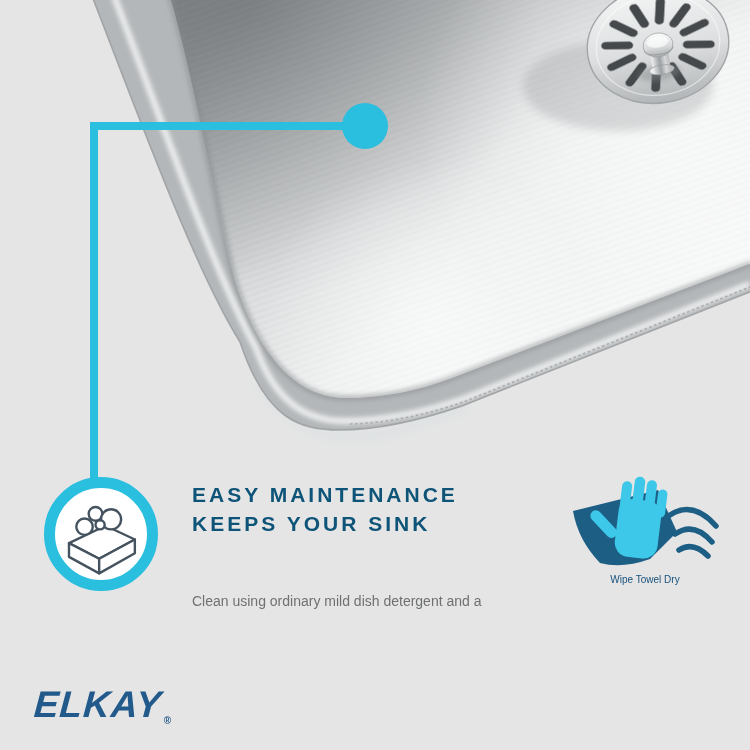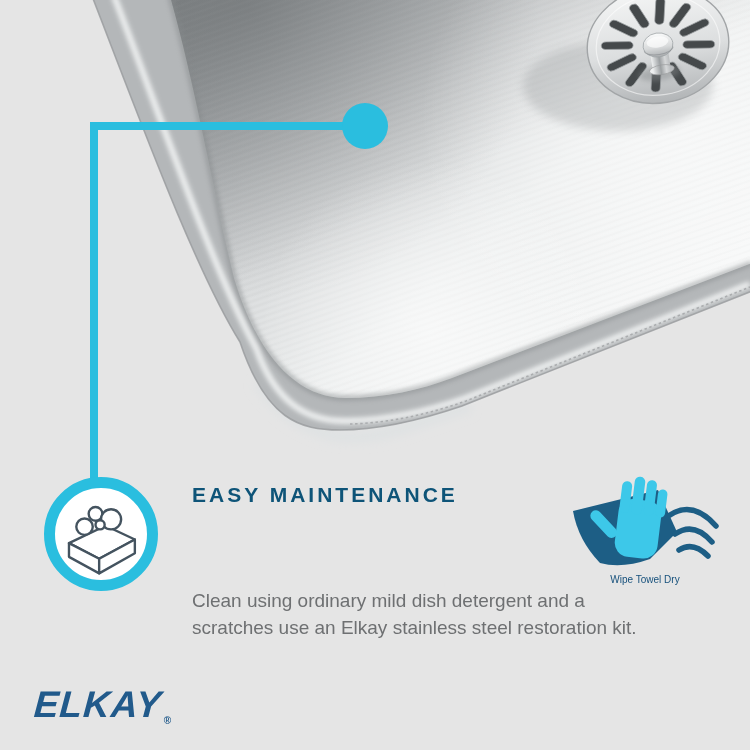--- a/index.html
+++ b/index.html
@@ -12,22 +12,22 @@
   .hline{position:absolute;left:90px;top:122px;width:256px;height:8px;background:#2abedf;}
   .vline{position:absolute;left:90px;top:122px;width:8px;height:356px;background:#2abedf;}
   .dot{position:absolute;left:342px;top:103px;width:46px;height:46px;border-radius:50%;background:#2abedf;}
   .ring{position:absolute;left:44px;top:477px;width:114px;height:114px;box-sizing:border-box;
         border:11px solid #2abedf;border-radius:50%;background:#ffffff;
         display:flex;align-items:center;justify-content:center;}
 
   
   .headline{position:absolute;left:192px;top:480px;color:#0e5478;font-size:21px;font-weight:bold;
             letter-spacing:3px;line-height:29px;white-space:nowrap;}
-  .body-copy{position:absolute;left:192px;top:588px;color:#6e7072;font-size:19px;
-             line-height:26.5px;white-space:nowrap;}
+  .body-copy{position:absolute;left:192px;top:588px;color:#6e7072;font-size:14px;
+             line-height:26.5px;white-space:nowrap;text-align:center;}
 
   
   .feature{position:absolute;left:559px;top:470px;width:172px;text-align:center;}
   .feature svg{display:block;margin:0 auto;}
   .feature-label{margin-top:4px;font-size:10px;color:#17517c;white-space:nowrap;}
 
   
   .brand{position:absolute;left:34px;top:684px;color:#215a8b;white-space:nowrap;}
   .brand-word{display:inline-block;font-style:italic;font-weight:bold;font-size:37px;
               letter-spacing:1px;transform:skewX(-4deg);}
@@ -155,25 +155,25 @@
         <circle cx="29" cy="39" r="9"></circle>
         <circle cx="41" cy="25" r="7.5"></circle>
         <circle cx="58" cy="31" r="11"></circle>
         <circle cx="46" cy="37" r="5"></circle>
       </g>
     </svg>
   </div>
 
   <div class="headline">
     <div>EASY MAINTENANCE</div>
+    <div>KEEPS YOUR SINK</div>
   </div>
 
   <div class="body-copy">
     <div>Clean using ordinary mild dish detergent and a</div>
-    <div>scratches use an Elkay stainless steel restoration kit.</div>
   </div>
 
   <div class="feature">
     <svg width="170" height="100" viewBox="0 0 170 100">
       <path d="M 13,41 L 98,20 L 117,62 L 90,89 Q 62,99 40,93 Q 18,70 13,41 Z" fill="#1d5e85"></path>
       <g fill="none" stroke="#1d5e85" stroke-width="5.5" stroke-linecap="round">
         <path d="M 110,45 Q 133,30 156,56"></path>
         <path d="M 115,64 Q 134,51 152,72"></path>
         <path d="M 119,80 Q 133,71 148,86"></path>
       </g>

